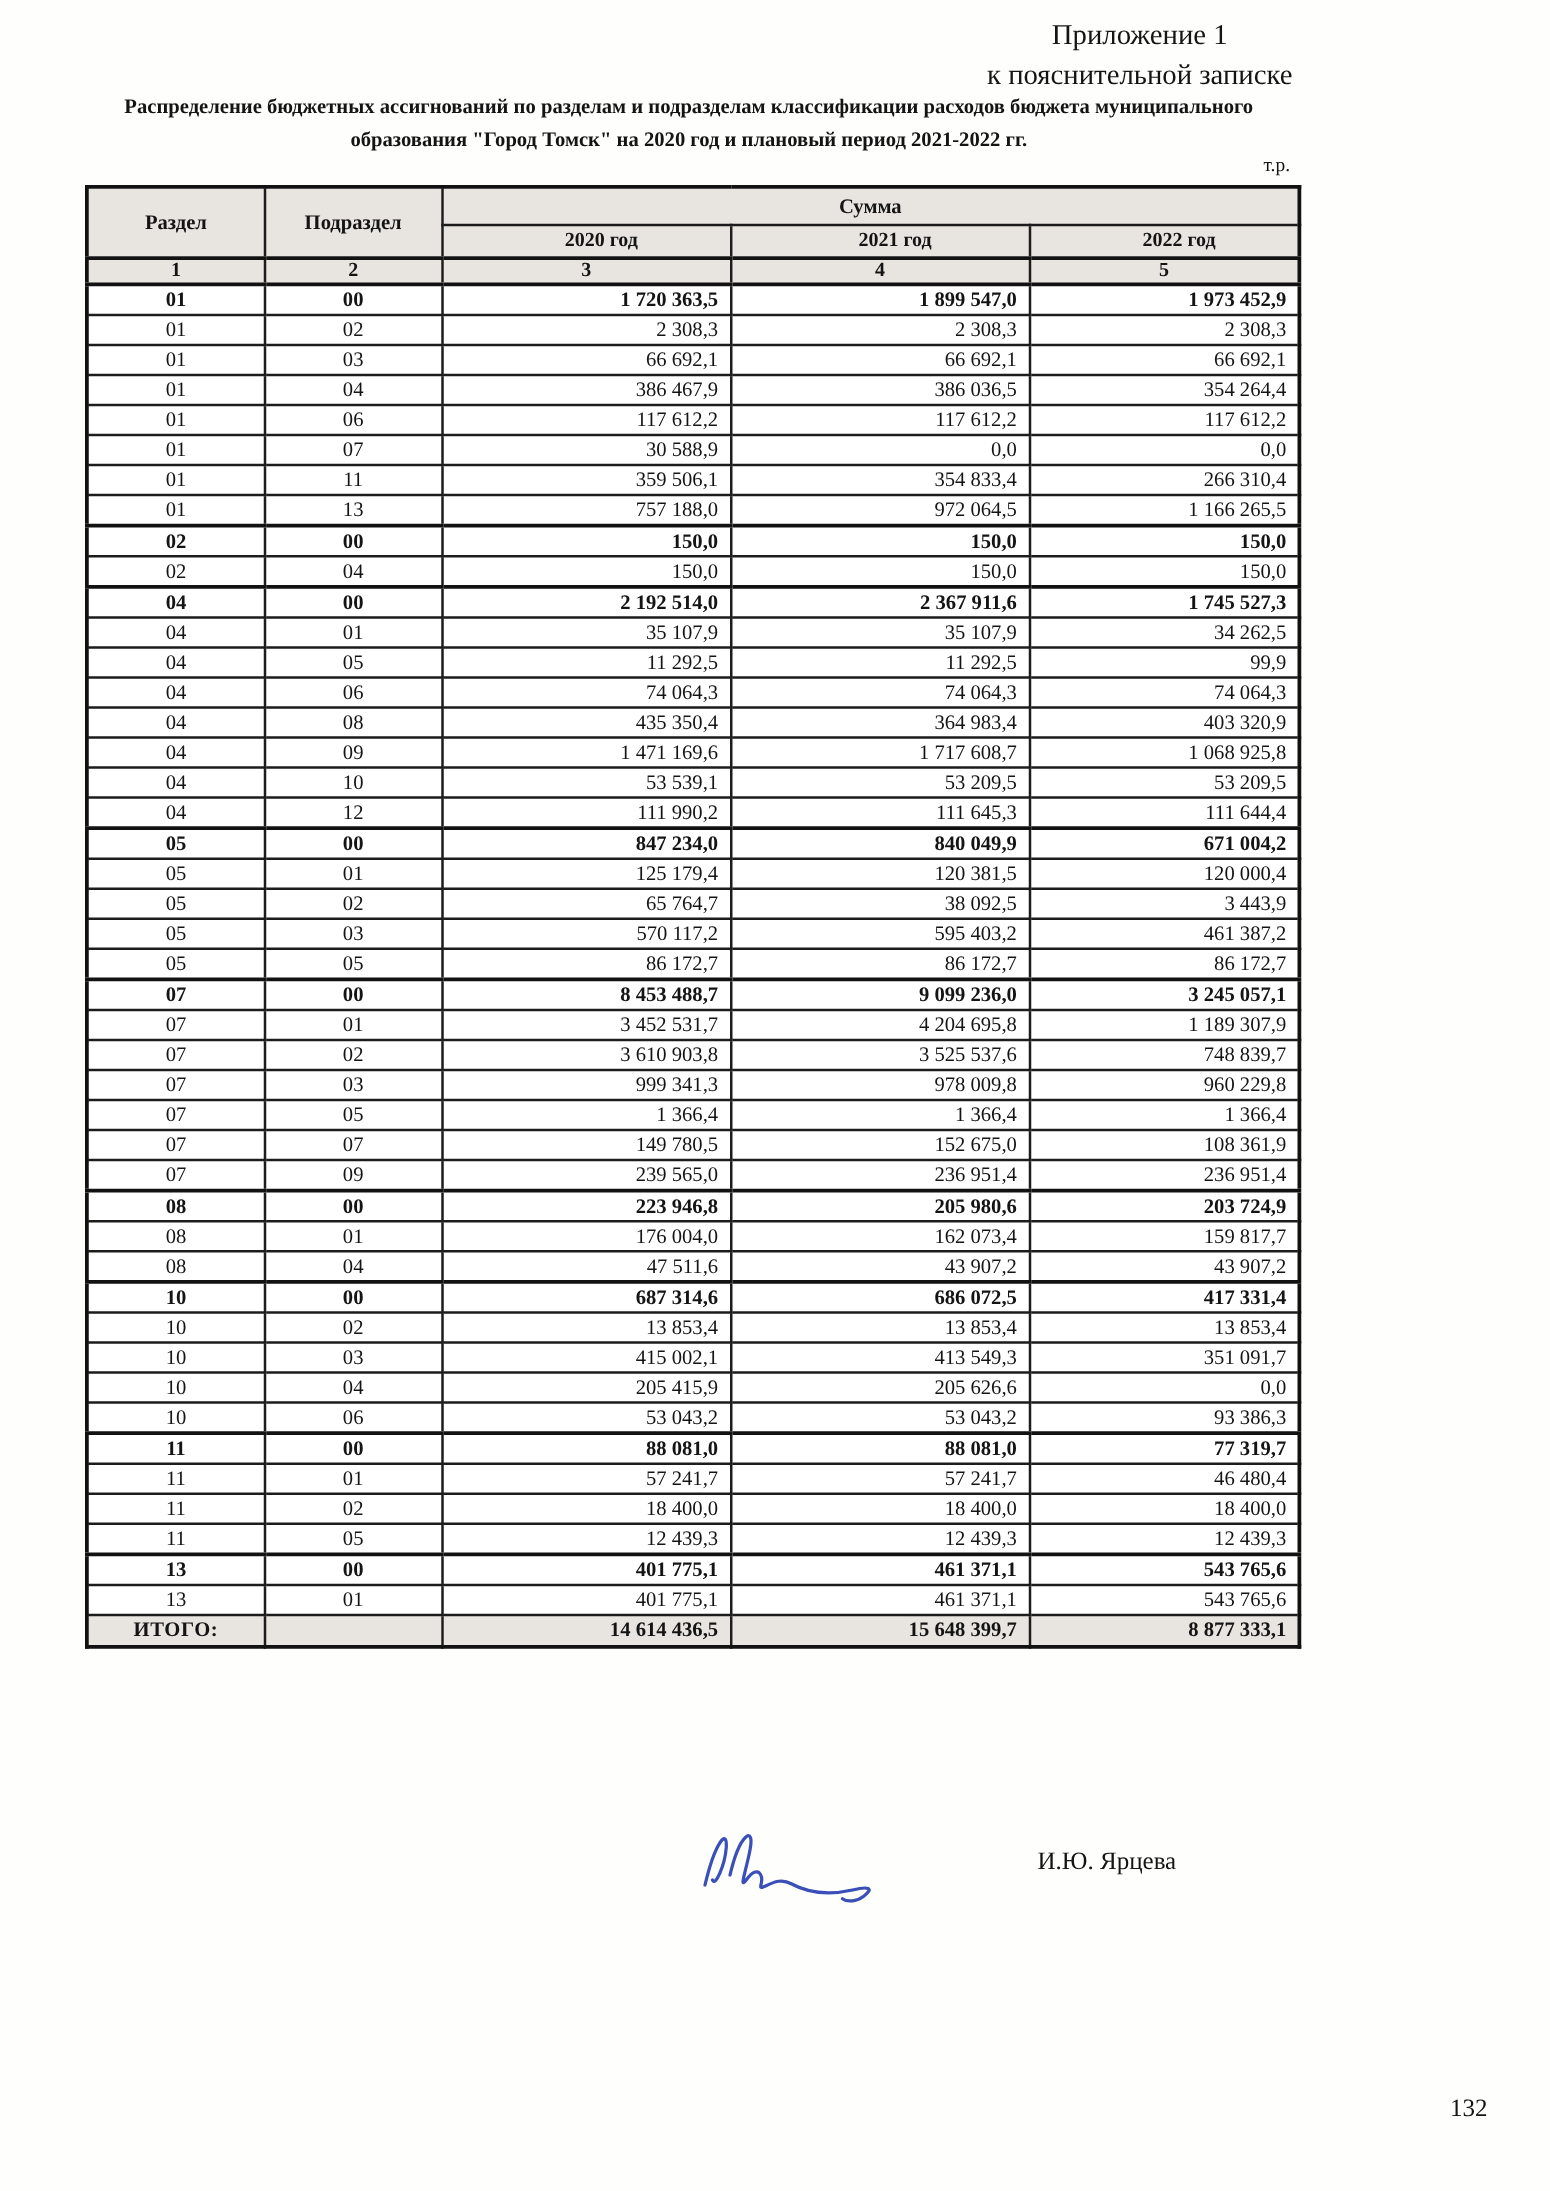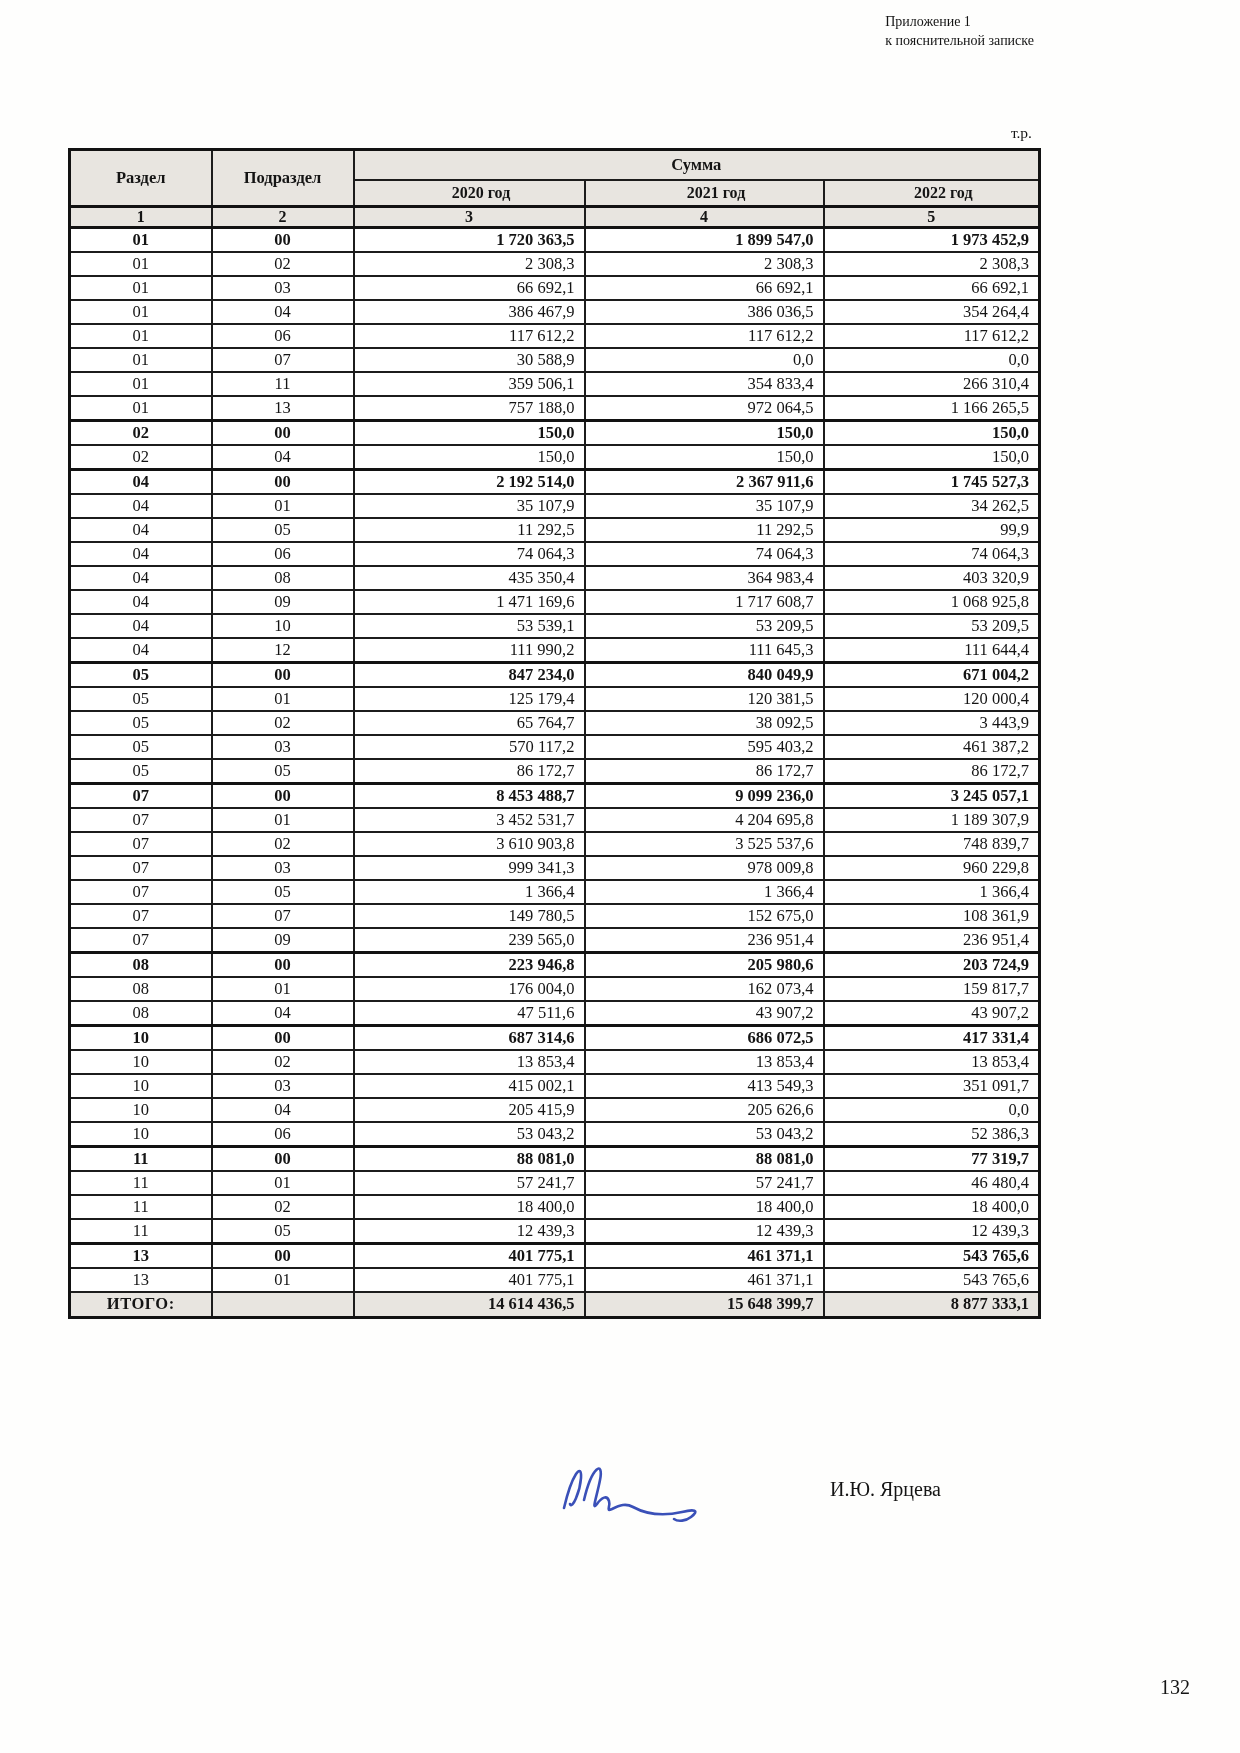--- a/index.html
+++ b/index.html
@@ -11,22 +11,22 @@
     height: 1753px;
     margin: 0 auto;
     background: #fefefd;
     color: #141414;
     overflow: hidden;
   }
   .appendix {
     position: absolute;
     top: 12px;
     right: 206px;
-    text-align: left;
-    font-size: 14px;
+    text-align: center;
+    font-size: 23px;
     line-height: 1.38;
   }
   .doc-title {
     position: absolute;
     top: 72px;
     left: 85px;
     width: 932px;
     text-align: center;
     font-weight: bold;
     font-size: 16.5px;
@@ -114,20 +114,21 @@
 </head>
 <body>
 
 <div class="sheet">
 
   <div class="appendix">
     <div>Приложение 1</div>
     <div>к пояснительной записке</div>
   </div>
 
+  <div class="doc-title">Распределение бюджетных ассигнований по разделам и подразделам классификации расходов бюджета муниципального образования "Город Томск" на 2020 год и плановый период 2021-2022 гг.</div>
 
   <div class="unit-label">т.р.</div>
 
   <table class="budget">
     <colgroup>
       <col style="width:142px">
       <col style="width:142px">
       <col style="width:231px">
       <col style="width:239px">
       <col style="width:216px">
@@ -409,21 +410,21 @@
       <td class="code">04</td>
       <td class="num">205 415,9</td>
       <td class="num">205 626,6</td>
       <td class="num">0,0</td>
     </tr>
         <tr>
       <td class="code">10</td>
       <td class="code">06</td>
       <td class="num">53 043,2</td>
       <td class="num">53 043,2</td>
-      <td class="num">52 386,3</td>
+      <td class="num">93 386,3</td>
     </tr>
         <tr class="bold">
       <td class="code">11</td>
       <td class="code">00</td>
       <td class="num">88 081,0</td>
       <td class="num">88 081,0</td>
       <td class="num">77 319,7</td>
     </tr>
         <tr>
       <td class="code">11</td>

